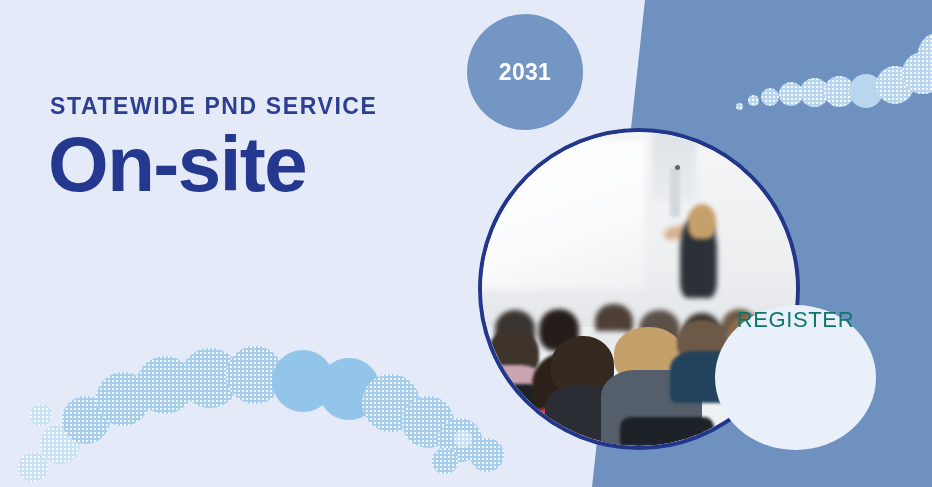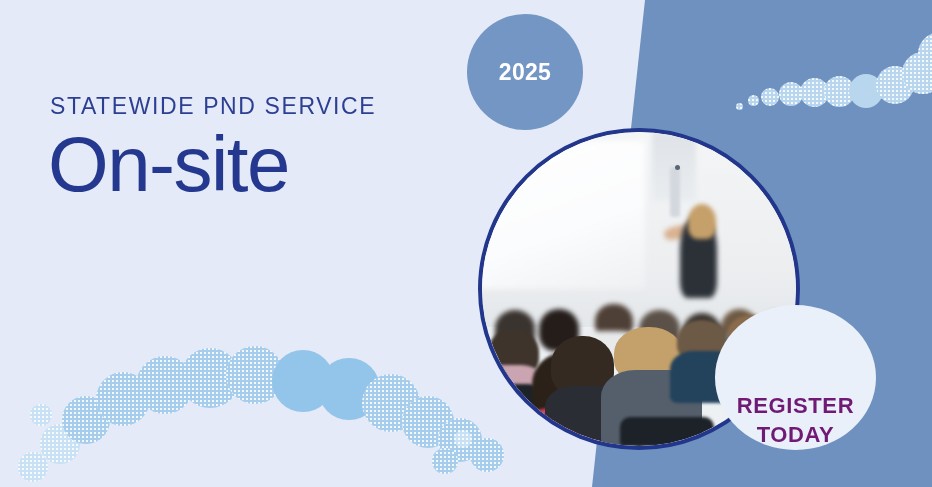--- a/index.html
+++ b/index.html
@@ -48,31 +48,31 @@
   .dot.light-on-blue { background-color: #b9d6ef; }
 
   .wave { position: absolute; }
 
   
   .eyebrow {
     position: absolute;
     left: 50px;
     top: 93px;
     font-size: 23px;
-    font-weight: 400;
+    font-weight: 700;
     letter-spacing: 1.6px;
     color: #2c3f93;
   }
   .headline {
     position: absolute;
     left: 48px;
     top: 126px;
     font-size: 78px;
     line-height: 0.98;
-    font-weight: 400;
+    font-weight: 700;
     letter-spacing: -1.5px;
     color: #25388f;
   }
   .headline .line { display: block; }
 
   
   .date-badge {
     position: absolute;
     left: 467px;
     top: 14px;
@@ -166,25 +166,25 @@
     position: absolute;
     left: 715px;
     top: 305px;
     width: 161px;
     height: 145px;
     border-radius: 50%;
     background: #eaf0f9;
     display: flex;
     flex-direction: column;
     align-items: center;
-    justify-content: flex-end;
+    justify-content: flex-start;
     text-align: center;
-    color: #701a75;
+    color: #0f766e;
     font-size: 22px;
-    font-weight: 700;
+    font-weight: 400;
     letter-spacing: 0.6px;
     line-height: 1.35;
   }
 </style>
 </head>
 <body>
 
 <div id="banner">
 
   <div class="bg-light"></div>
@@ -222,21 +222,21 @@
     <div class="dot halftone pale" style="left:30px;top:404px;width:22px;height:22px;"></div>
   </div>
 
   <div class="eyebrow">STATEWIDE PND SERVICE</div>
 
   <div class="headline">
     <span class="line">On-site</span>
   </div>
 
   <div class="date-badge">
-    <span>2025</span>
+    <span>2031</span>
   </div>
 
   <div class="photo-circle">
     <div class="photo-inner">
       <div class="ph-wall"></div>
       <div class="ph-screen"></div>
       <div class="ph-projector"></div>
       <div class="ph-proj-stem"></div>
       <div class="ph-proj-dot"></div>
 
@@ -276,16 +276,15 @@
         <div class="torso ph-blur-soft" style="left:60%;top:20%;width:22%;height:44%;background:#23425c;"></div>
 
         <div class="head ph-blur-soft" style="left:78%;top:-10%;width:16%;height:34%;background:#8a6b4c;"></div>
         <div class="torso ph-blur-soft" style="left:78%;top:16%;width:22%;height:44%;background:#3d6a95;"></div>
       </div>
     </div>
   </div>
 
   <div class="register-badge">
     <span>REGISTER</span>
-    <span>TODAY</span>
   </div>
 
 </div>
 
 </body></html>

